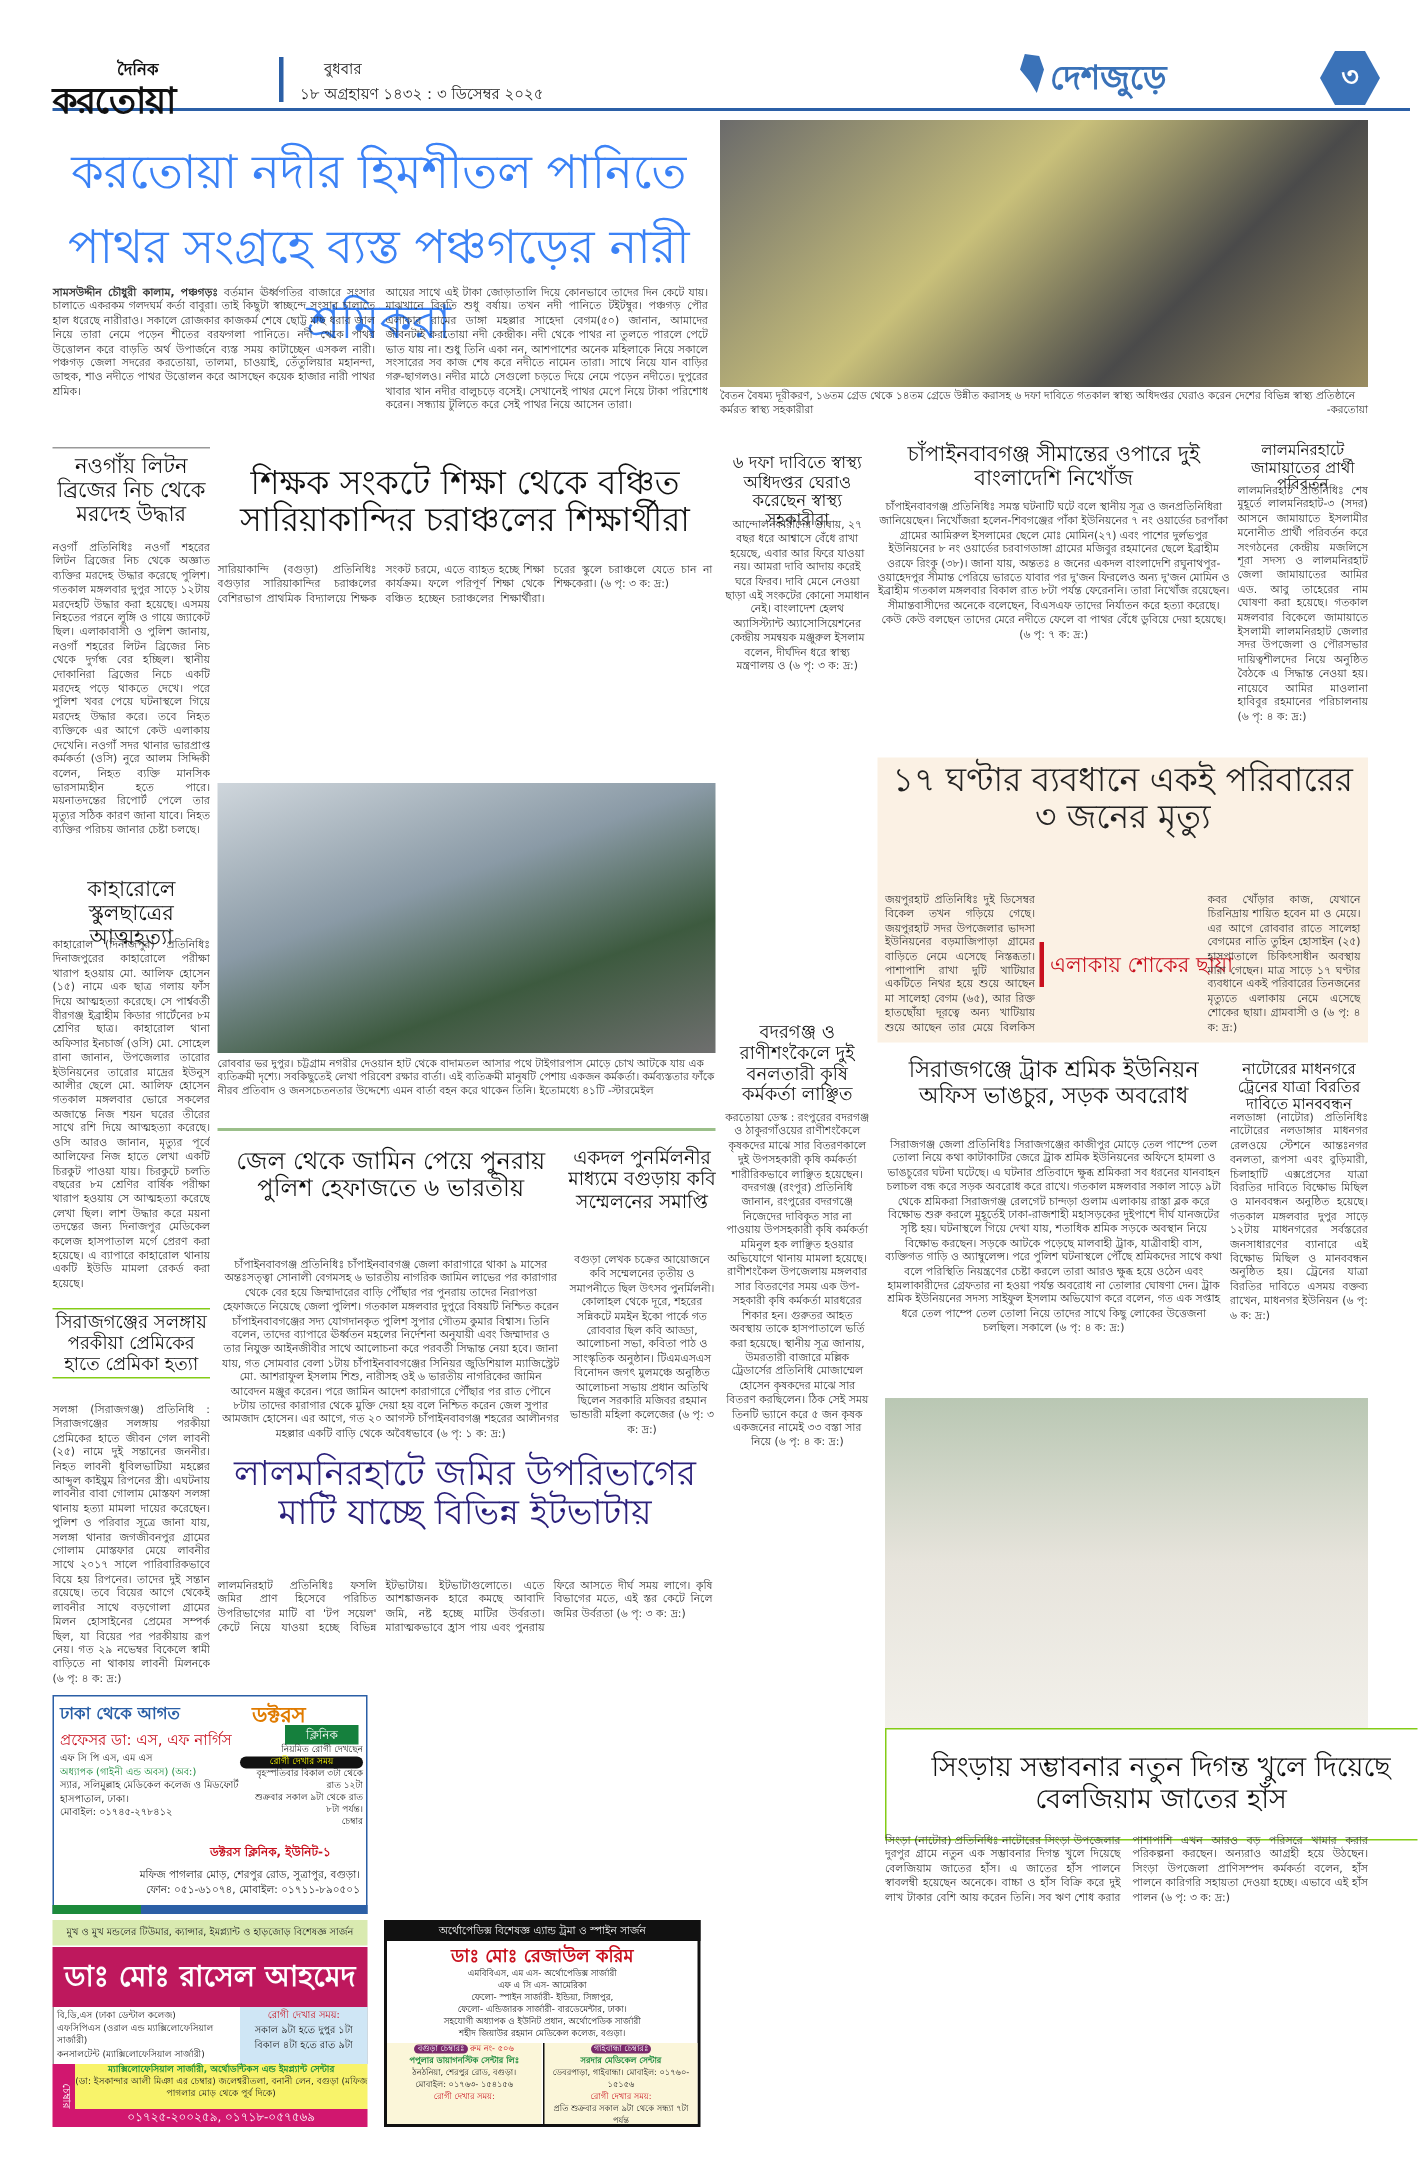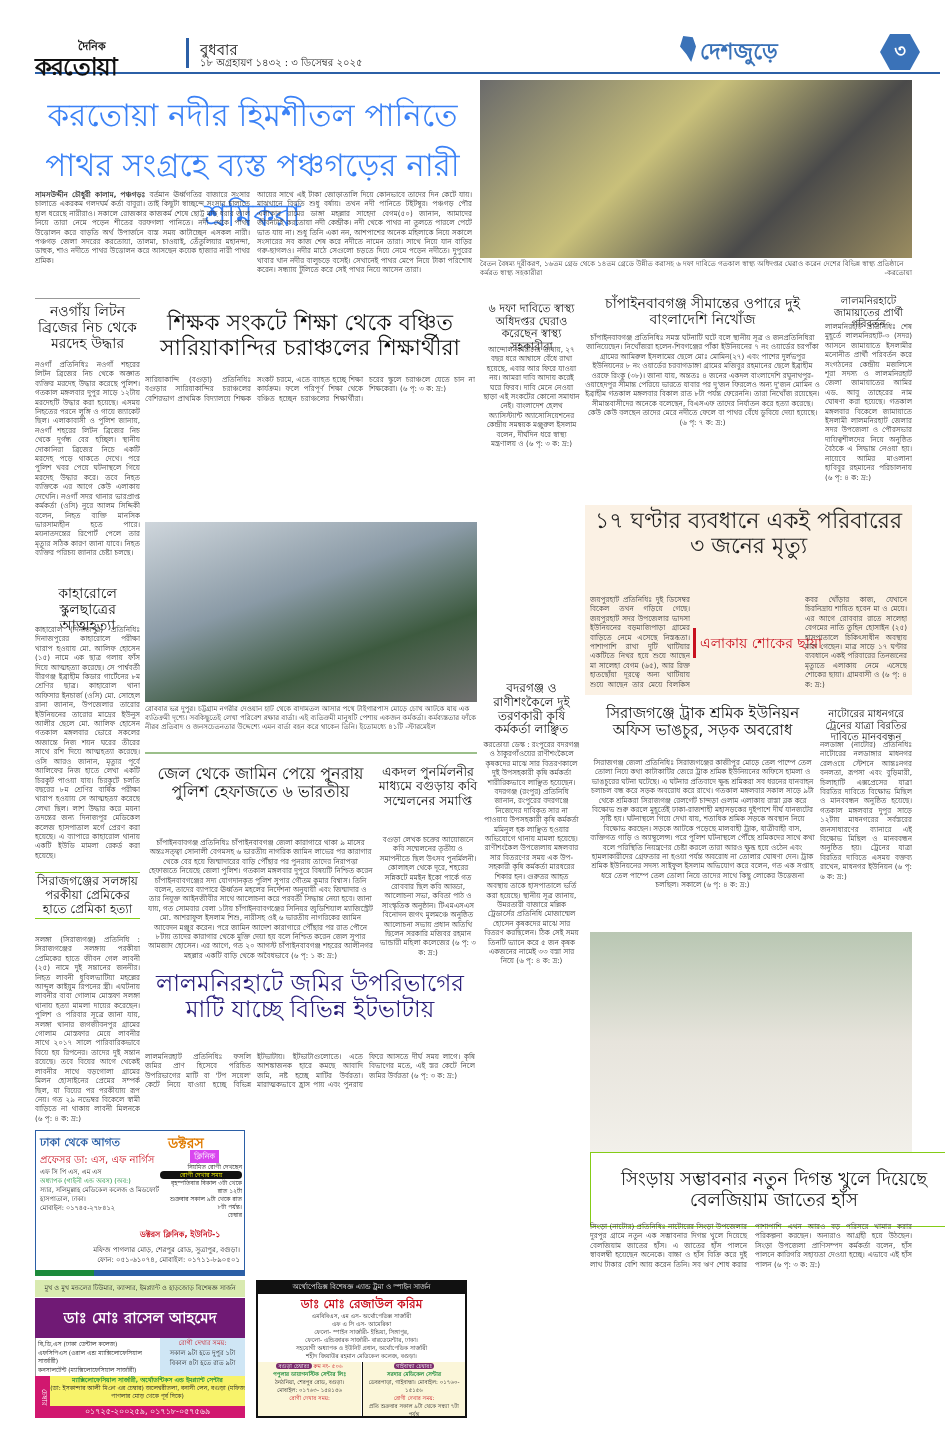--- a/index.html
+++ b/index.html
@@ -2,21 +2,21 @@
 <html><head>
 <meta charset="utf-8">
 <style>
 *{box-sizing:border-box;margin:0;padding:0}
 body{width:945px;height:1452px;background:#fff;font-family:"DejaVu Sans",sans-serif;color:#222;position:relative;overflow:hidden}
 .abs{position:absolute}
 .mast{left:35px;top:30px;width:905px;height:44px;border-bottom:2px solid #2b5fa6}
 .logo-top{left:78px;top:38px;font-size:11px;font-weight:bold;color:#111}
 .logo{left:35px;top:48px;font-size:24px;font-weight:900;color:#111;letter-spacing:-1px}
 .vbar{left:186px;top:38px;width:3px;height:30px;background:#2b5fa6}
-.day{left:200px;top:38px;font-size:15px;color:#222}
+.day{left:216px;top:38px;font-size:10px;color:#222}
 .date{left:200px;top:55px;font-size:10px;color:#222}
 .sec{left:700px;top:34px;font-size:22px;font-weight:bold;color:#3a72b8}
 .hex{left:880px;top:32px;width:40px;height:40px;background:#3a72b8;clip-path:polygon(25% 5%,75% 5%,100% 50%,75% 95%,25% 95%,0 50%);color:#fff;font-size:18px;font-weight:bold;display:flex;align-items:center;justify-content:center}
 .bmap{left:680px;top:36px;width:16px;height:26px;background:#3a72b8;clip-path:polygon(20% 0,80% 5%,100% 40%,70% 100%,40% 70%,0 40%)}
 h1.lead{left:30px;top:90px;width:445px;font-size:31px;line-height:50px;color:#3b82f6;text-align:center;font-weight:normal}
 .body{font-size:7.2px;line-height:9.4px;color:#333;text-align:justify;overflow:hidden}
 .hl{font-weight:normal;color:#111;text-align:center;line-height:1.15}
 .photo{background:linear-gradient(135deg,#6b6b6b,#c9c07a 40%,#4a4a4a 70%,#9a8c60)}
 .cap{font-size:7px;line-height:9px;color:#333}
 .box{border:1px solid #84cc16}
@@ -74,21 +74,21 @@
 <div class="abs hl" style="left:825px;top:295px;width:87px;font-size:10px">লালমনিরহাটে জামায়াতের প্রার্থী পরিবর্তন</div>
 <div class="abs body" style="left:825px;top:322px;width:87px;height:175px"><span>লালমনিরহাট প্রতিনিধিঃ শেষ মুহূর্তে লালমনিরহাট-৩ (সদর) আসনে জামায়াতে ইসলামীর মনোনীত প্রার্থী পরিবর্তন করে সংগঠনের কেন্দ্রীয় মজলিসে শূরা সদস্য ও লালমনিরহাট জেলা জামায়াতের আমির এড. আবু তাহেরের নাম ঘোষণা করা হয়েছে। গতকাল মঙ্গলবার বিকেলে জামায়াতে ইসলামী লালমনিরহাট জেলার সদর উপজেলা ও পৌরসভার দায়িত্বশীলদের নিয়ে অনুষ্ঠিত বৈঠকে এ সিদ্ধান্ত নেওয়া হয়। নায়েবে আমির মাওলানা হাবিবুর রহমানের পরিচালনায়</span> <span>(৬ পৃ: ৪ ক: দ্র:)</span></div>
 
 <div class="abs" style="left:585px;top:505px;width:327px;height:190px;background:#fbf1e4"></div>
 <div class="abs hl" style="left:590px;top:508px;width:317px;font-size:22px;color:#222">১৭ ঘণ্টার ব্যবধানে একই পরিবারের ৩ জনের মৃত্যু</div>
 <div class="abs body" style="left:590px;top:595px;width:100px;height:95px">জয়পুরহাট প্রতিনিধিঃ দুই ডিসেম্বর বিকেল তখন গড়িয়ে গেছে। জয়পুরহাট সদর উপজেলার ভাদসা ইউনিয়নের বড়মাজিপাড়া গ্রামের বাড়িতে নেমে এসেছে নিস্তব্ধতা। পাশাপাশি রাখা দুটি খাটিয়ার একটিতে নিথর হয়ে শুয়ে আছেন মা সালেহা বেগম (৬৫), আর রিক্ত হাতছোঁয়া দূরত্বে অন্য খাটিয়ায় শুয়ে আছেন তার মেয়ে বিলকিস বেগম (৩৮)।</div>
 <div class="abs" style="left:693px;top:628px;width:3px;height:30px;background:#c8101e"></div>
 <div class="abs" style="left:700px;top:632px;font-size:14px;color:#c8101e">এলাকায় শোকের ছায়া</div>
 <div class="abs body" style="left:805px;top:595px;width:102px;height:95px"><span>কবর খোঁড়ার কাজ, যেখানে চিরনিদ্রায় শায়িত হবেন মা ও মেয়ে। এর আগে রোববার রাতে সালেহা বেগমের নাতি তুহিন হোসাইন (২৫) হাসপাতালে চিকিৎসাধীন অবস্থায় মারা গেছেন। মাত্র সাড়ে ১৭ ঘণ্টার ব্যবধানে একই পরিবারের তিনজনের মৃত্যুতে এলাকায় নেমে এসেছে শোকের ছায়া। গ্রামবাসী ও</span> <span>(৬ পৃ: ৪ ক: দ্র:)</span></div>
 
-<div class="abs hl" style="left:483px;top:682px;width:97px;font-size:12px">বদরগঞ্জ ও রাণীশংকৈলে দুই তরণকারী কৃষি কর্মকর্তা লাঞ্ছিত</div>
+<div class="abs hl" style="left:483px;top:682px;width:97px;font-size:12px">বদরগঞ্জ ও রাণীশংকৈলে দুই বনলতারী কৃষি কর্মকর্তা লাঞ্ছিত</div>
 <div class="abs body" style="left:483px;top:740px;width:97px;height:490px;text-align:center"><span>করতোয়া ডেস্ক : রংপুরের বদরগঞ্জ ও ঠাকুরগাঁওয়ের রাণীশংকৈলে কৃষকদের মাঝে সার বিতরণকালে দুই উপসহকারী কৃষি কর্মকর্তা শারীরিকভাবে লাঞ্ছিত হয়েছেন। বদরগঞ্জ (রংপুর) প্রতিনিধি জানান, রংপুরের বদরগঞ্জে নিজেদের দাবিকৃত সার না পাওয়ায় উপসহকারী কৃষি কর্মকর্তা মমিনুল হক লাঞ্ছিত হওয়ার অভিযোগে থানায় মামলা হয়েছে। রাণীশংকৈল উপজেলায় মঙ্গলবার সার বিতরণের সময় এক উপ-সহকারী কৃষি কর্মকর্তা মারধরের শিকার হন। গুরুতর আহত অবস্থায় তাকে হাসপাতালে ভর্তি করা হয়েছে। স্থানীয় সূত্র জানায়, উমরতারী বাজারে মল্লিক ট্রেডার্সের প্রতিনিধি মোজাম্মেল হোসেন কৃষকদের মাঝে সার বিতরণ করছিলেন। ঠিক সেই সময় তিনটি ভ্যানে করে ৫ জন কৃষক একজনের নামেই ৩৩ বস্তা সার নিয়ে</span> <span>(৬ পৃ: ৪ ক: দ্র:)</span></div>
 
 <div class="abs hl" style="left:590px;top:705px;width:225px;font-size:15px">সিরাজগঞ্জে ট্রাক শ্রমিক ইউনিয়ন অফিস ভাঙচুর, সড়ক অবরোধ</div>
 <div class="abs body" style="left:590px;top:758px;width:225px;height:170px;text-align:center"><span>সিরাজগঞ্জ জেলা প্রতিনিধিঃ সিরাজগঞ্জের কাজীপুর মোড়ে তেল পাম্পে তেল তোলা নিয়ে কথা কাটাকাটির জেরে ট্রাক শ্রমিক ইউনিয়নের অফিসে হামলা ও ভাঙচুরের ঘটনা ঘটেছে। এ ঘটনার প্রতিবাদে ক্ষুব্ধ শ্রমিকরা সব ধরনের যানবাহন চলাচল বন্ধ করে সড়ক অবরোধ করে রাখে। গতকাল মঙ্গলবার সকাল সাড়ে ৯টা থেকে শ্রমিকরা সিরাজগঞ্জ রেলগেট চান্দড়া গুলাম এলাকায় রাস্তা ব্লক করে বিক্ষোভ শুরু করলে মুহূর্তেই ঢাকা-রাজশাহী মহাসড়কের দুইপাশে দীর্ঘ যানজটের সৃষ্টি হয়। ঘটনাস্থলে গিয়ে দেখা যায়, শতাধিক শ্রমিক সড়কে অবস্থান নিয়ে বিক্ষোভ করছেন। সড়কে আটকে পড়েছে মালবাহী ট্রাক, যাত্রীবাহী বাস, ব্যক্তিগত গাড়ি ও অ্যাম্বুলেন্স। পরে পুলিশ ঘটনাস্থলে পৌঁছে শ্রমিকদের সাথে কথা বলে পরিস্থিতি নিয়ন্ত্রণের চেষ্টা করলে তারা আরও ক্ষুব্ধ হয়ে ওঠেন এবং হামলাকারীদের গ্রেফতার না হওয়া পর্যন্ত অবরোধ না তোলার ঘোষণা দেন। ট্রাক শ্রমিক ইউনিয়নের সদস্য সাইফুল ইসলাম অভিযোগ করে বলেন, গত এক সপ্তাহ ধরে তেল পাম্পে তেল তোলা নিয়ে তাদের সাথে কিছু লোকের উত্তেজনা চলছিল। সকালে</span> <span>(৬ পৃ: ৪ ক: দ্র:)</span></div>
 
 <div class="abs hl" style="left:820px;top:708px;width:92px;font-size:10px">নাটোরের মাধনগরে ট্রেনের যাত্রা বিরতির দাবিতে মানববন্ধন</div>
 <div class="abs body" style="left:820px;top:740px;width:92px;height:190px"><span>নলডাঙ্গা (নাটোর) প্রতিনিধিঃ নাটোরের নলডাঙ্গার মাধনগর রেলওয়ে স্টেশনে আন্তঃনগর বনলতা, রূপসা এবং বুড়িমারী, চিলাহাটি এক্সপ্রেসের যাত্রা বিরতির দাবিতে বিক্ষোভ মিছিল ও মানববন্ধন অনুষ্ঠিত হয়েছে। গতকাল মঙ্গলবার দুপুর সাড়ে ১২টায় মাধনগরের সর্বস্তরের জনসাধারণের ব্যানারে এই বিক্ষোভ মিছিল ও মানববন্ধন অনুষ্ঠিত হয়। ট্রেনের যাত্রা বিরতির দাবিতে এসময় বক্তব্য রাখেন, মাধনগর ইউনিয়ন</span> <span>(৬ পৃ: ৬ ক: দ্র:)</span></div>
 
 <div class="abs photo" style="left:590px;top:932px;width:322px;height:220px;background:linear-gradient(180deg,#b9c7b3,#e7e4dc 50%,#f2f0ea)"></div>
 <div class="abs hl box" style="left:590px;top:1152px;width:368px;font-size:18px;padding:16px">সিংড়ায় সম্ভাবনার নতুন দিগন্ত খুলে দিয়েছে বেলজিয়াম জাতের হাঁস</div>
@@ -97,37 +97,37 @@
 <div class="abs box" style="left:35px;top:1130px;width:210px;height:146px;border-color:#2b5fa6"></div>
 <div class="abs" style="left:40px;top:1134px;font-size:11px;color:#2b5fa6;font-weight:bold">ঢাকা থেকে আগত</div>
 <div class="abs" style="left:40px;top:1152px;font-size:10px;color:#c8101e;font-weight:normal">প্রফেসর ডা: এস, এফ নার্গিস</div>
 <div class="abs" style="left:40px;top:1168px;font-size:6.5px;line-height:9px;width:120px">
     <div>এফ সি পি এস, এম এস</div>
     <div style="color:#1c8a3b">অধ্যাপক (গাইনী এন্ড অবস) (অব:)</div>
     <div>স্যার, সলিমুল্লাহ মেডিকেল কলেজ ও মিডফোর্ট হাসপাতাল, ঢাকা।</div>
     <div>মোবাইল: ০১৭৪৫-২৭৮৪১২</div>
   </div>
 <div class="abs" style="left:168px;top:1132px;font-size:14px;color:#e07b00;font-weight:bold">ডক্টরস</div>
-<div class="abs" style="left:190px;top:1150px;font-size:8px;background:#d946ef;color:#fff;padding:0 4px">ক্লিনিক</div>
+<div class="abs" style="left:190px;top:1150px;font-size:8px;background:#15803d;color:#fff;padding:0 14px">ক্লিনিক</div>
 <div class="abs" style="left:160px;top:1163px;width:82px;font-size:6px;line-height:8px;text-align:right">
     <div>নিয়মিত রোগী দেখছেন</div>
     <div style="background:#111;color:#ff0;text-align:center;border-radius:5px">রোগী দেখার সময়</div>
     <div>বৃহস্পতিবার বিকাল ৩টা থেকে রাত ১২টা</div>
     <div>শুক্রবার সকাল ৯টা থেকে রাত ৮টা পর্যন্ত।</div>
     <div>চেম্বার</div>
   </div>
 <div class="abs" style="left:140px;top:1228px;font-size:8px;color:#c8101e;font-weight:bold">ডক্টরস ক্লিনিক, ইউনিট-১</div>
 <div class="abs" style="left:40px;top:1245px;width:200px;font-size:7px;text-align:right;line-height:10px">
     <div>মফিজ পাগলার মোড়, শেরপুর রোড, সুত্রাপুর, বগুড়া।</div>
     <div>ফোন: ০৫১-৬১০৭৪, মোবাইল: ০১৭১১-৮৯০৫০১</div>
   </div>
 <div class="abs" style="left:35px;top:1270px;width:210px;height:6px;background:linear-gradient(90deg,#1c8a3b 28%,#2b5fa6 28%)"></div>
 
 <div class="abs" style="left:35px;top:1280px;width:210px;height:17px;background:#d9eab0;font-size:6.5px;text-align:center;line-height:17px">মুখ ও মুখ মন্ডলের টিউমার, ক্যান্সার, ইমপ্ল্যান্ট ও হাড়জোড় বিশেষজ্ঞ সার্জন</div>
-<div class="abs" style="left:35px;top:1298px;width:210px;height:40px;background:#701a75;color:#fff;font-size:15px;text-align:center;line-height:40px;font-weight:bold">ডাঃ মোঃ রাসেল আহমেদ</div>
+<div class="abs" style="left:35px;top:1298px;width:210px;height:40px;background:#be185d;color:#fff;font-size:19px;text-align:center;line-height:40px;font-weight:bold">ডাঃ মোঃ রাসেল আহমেদ</div>
 <div class="abs" style="left:35px;top:1338px;width:210px;height:38px;background:#fff;border-left:1px solid #999;border-right:1px solid #999"></div>
 <div class="abs" style="left:38px;top:1340px;font-size:6px;line-height:8.5px;width:118px">
     <div>বি,ডি,এস (ঢাকা ডেন্টাল কলেজ)</div>
     <div>এফসিপিএস (ওরাল এন্ড ম্যাক্সিলোফেসিয়াল সার্জারী)</div>
     <div>কনসালটেন্ট (ম্যাক্সিলোফেসিয়াল সার্জারী)</div>
   </div>
 <div class="abs" style="left:160px;top:1338px;width:85px;height:38px;background:#cfe6f5;font-size:6.5px;line-height:10px;text-align:center">
     <div style="color:#c8101e">রোগী দেখার সময়:</div>
     <div>সকাল ৯টা হতে দুপুর ১টা</div>
     <div>বিকাল ৪টা হতে রাত ৯টা</div>

